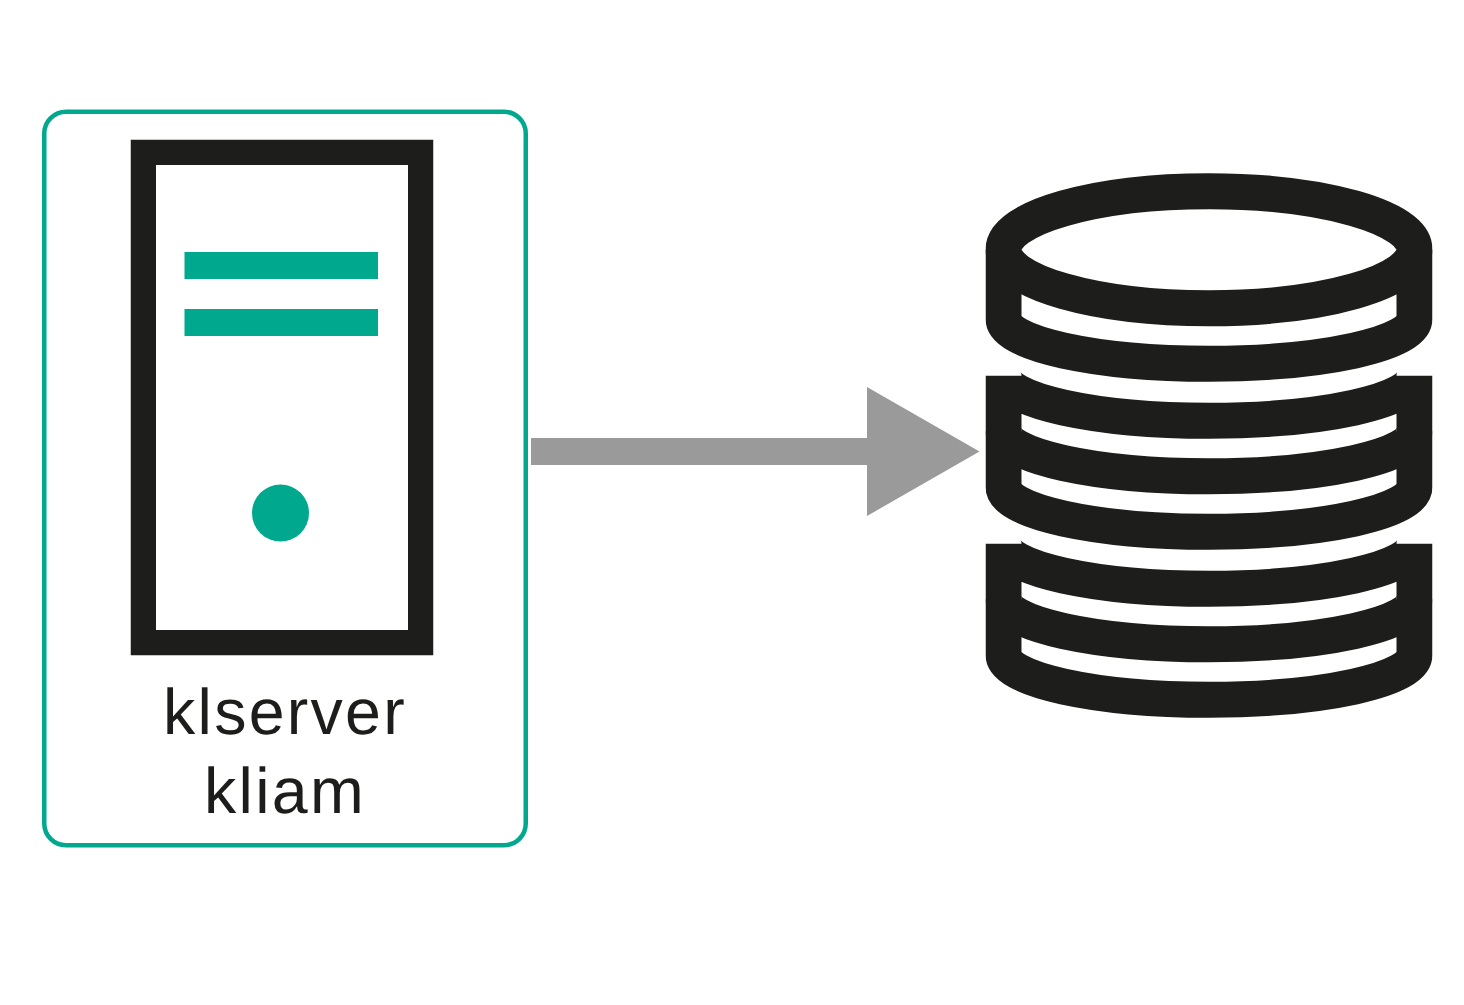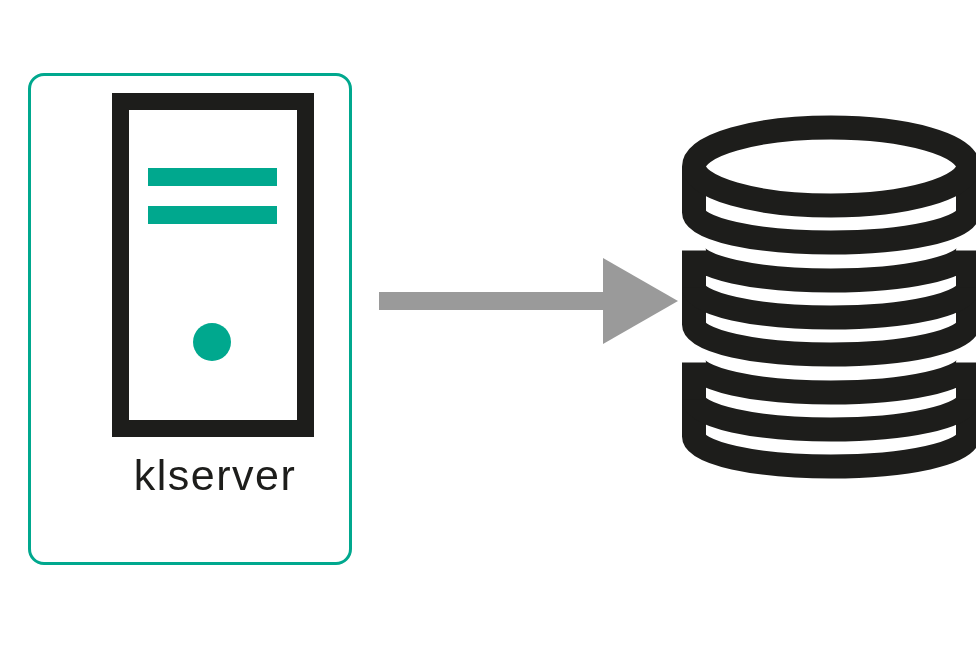--- a/index.html
+++ b/index.html
@@ -4,21 +4,21 @@
 <style>
   html, body { margin: 0; padding: 0; background: #ffffff; }
   .stage {
     position: relative;
     width: 976px;
     height: 670px;
     background: #ffffff;
     overflow: hidden;
     font-family: "Liberation Sans", "DejaVu Sans", sans-serif;
   }
-  .abs { position: absolute; padding-left: 25px; }
+  .abs { position: absolute; }
 
   
   .server-card {
     left: 28px; top: 73px;
     width: 324px; height: 492px;
     box-sizing: border-box;
     border: 3px solid #00a88e;
     border-radius: 16px;
     background: #ffffff;
   }
@@ -52,20 +52,21 @@
     <svg width="202" height="344" viewBox="0 0 202 344" aria-hidden="true">
       <rect x="8.5" y="8.5" width="185" height="327" fill="#ffffff" stroke="#1d1d1b" stroke-width="17"></rect>
       <rect x="36" y="75" width="129" height="18" fill="#00a88e"></rect>
       <rect x="36" y="113" width="129" height="18" fill="#00a88e"></rect>
       <circle cx="100" cy="249" r="19" fill="#00a88e"></circle>
     </svg>
   </div>
 
   <div class="abs server-label-block">
     <span>klserver</span>
+    <span>kliam</span>
   </div>
 
   <div class="abs arrow-wrap">
     <svg width="305" height="86" viewBox="0 0 305 86" aria-hidden="true">
       <rect x="2" y="34" width="226" height="18" fill="#9a9a9a"></rect>
       <polygon points="226,0 301,43 226,86" fill="#9a9a9a"></polygon>
     </svg>
   </div>
 
   <div class="abs db-wrap">

